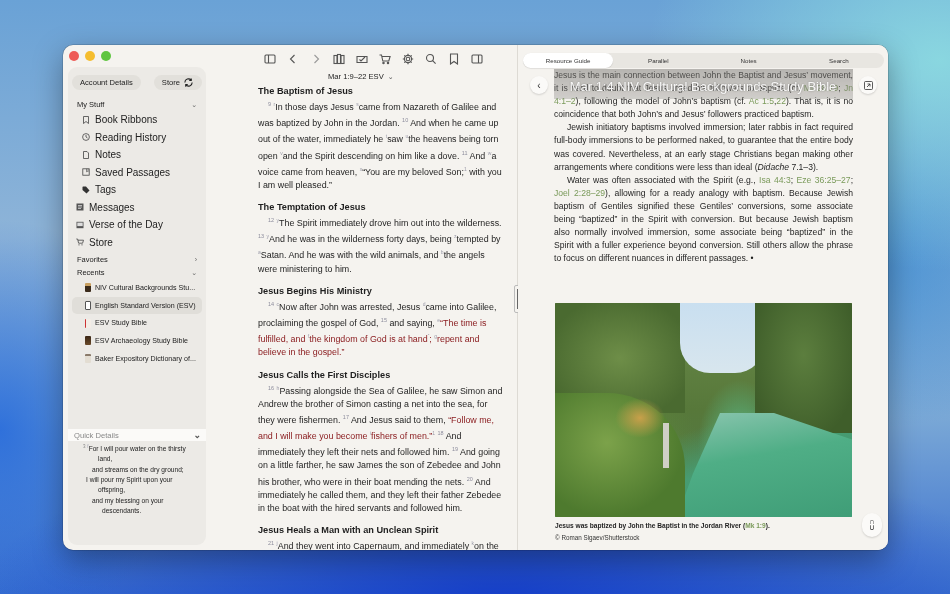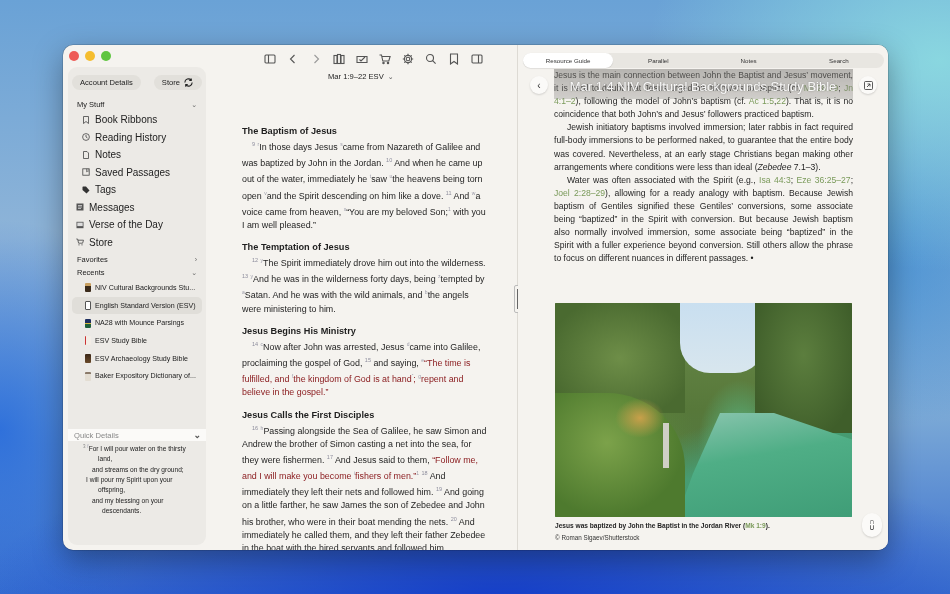--- a/index.html
+++ b/index.html
@@ -54,22 +54,22 @@
   .qd-body .num { font-size: 4.5px; color: #888; vertical-align: super; }
 
   
   .toolbar { position: absolute; left: 195px; top: 7px; display: flex; gap: 0; align-items: center; }
   .tb-ic { width: 23px; height: 14px; display: flex; justify-content: center; align-items: center; }
   .tb-ic svg { width: 12px; height: 12px; stroke: #555; fill: none; stroke-width: 1.1; }
   .ref { position: absolute; left: 265px; top: 27px; font-size: 7.6px; color: #222; }
   .ref .chev { font-size: 7px; color: #555; margin-left: 2px; }
 
   
-  .bible { position: absolute; left: 179px; top: 40px; width: 245px; height: 465px; overflow: hidden;
-    font-size: 8.9px; line-height: 13.2px; color: #1f1f1f; margin-top: 40px; }
+  .bible { position: absolute; left: 195px; top: 40px; width: 245px; height: 465px; overflow: hidden;
+    font-size: 8.9px; line-height: 13.2px; color: #1f1f1f; }
   .bible h3 { font-size: 9.2px; font-weight: bold; margin: 0; line-height: 13px; }
   .bible p { text-indent: 10px; margin-bottom: 9px; text-align: left; }
   .bible .vn { font-size: 5.5px; color: #8c8c9c; vertical-align: super; }
   .bible .fn { font-size: 5px; color: #9a9aa8; vertical-align: super; }
   .bible .red { color: #8c1f22; }
 
   .divider { position: absolute; left: 454px; top: 0; width: 1px; height: 505px; background: #dddad4; }
   .drag-handle { position: absolute; left: 451px; top: 240px; width: 6px; height: 28px; border: 1px solid #bbb; background: #f5f3ef; border-radius: 2px; }
   .drag-handle::after { content: ""; position: absolute; left: 2px; top: 3px; width: 1px; height: 20px; background: #666; }
 
@@ -215,24 +215,20 @@
 
     <div class="recent">
       <span class="book" style="background:linear-gradient(180deg,#c9a060 0 30%,#3a2a1a 30% 100%)"></span>
       <span>NIV Cultural Backgrounds Stu...</span>
     </div>
     <div class="recent selected">
       <span class="book" style="background:#fff;border:0.8px solid #555;"></span>
       <span>English Standard Version (ESV)</span>
     </div>
     <div class="recent">
-      <span class="book" style="background:linear-gradient(180deg,#1f2f60 0 40%,#d6b83a 40% 60%,#1f5f3a 60% 100%)"></span>
-      <span>NA28 with Mounce Parsings</span>
-    </div>
-    <div class="recent">
       <span class="book" style="background:#f3ede6;border-left:1px solid #c33;"></span>
       <span>ESV Study Bible</span>
     </div>
     <div class="recent">
       <span class="book" style="background:linear-gradient(180deg,#3a2615,#6a4a2a)"></span>
       <span>ESV Archaeology Study Bible</span>
     </div>
     <div class="recent">
       <span class="book" style="background:linear-gradient(180deg,#8a7a6a 0 25%,#e3ddd2 25% 100%)"></span>
       <span>Baker Expository Dictionary of...</span>
@@ -341,21 +337,21 @@
   <div class="right">
     <div class="tabs">
       <div class="tab active">Resource Guide</div>
       <div class="tab">Parallel</div>
       <div class="tab">Notes</div>
       <div class="tab">Search</div>
     </div>
 
     <div class="article" id="article">
         <p class="first">Jesus is the main connection between John the Baptist and Jesus’ movement, it is hard to doubt that Jesus urged his followers to baptize (cf. <span class="link">Mt 28:19</span>; <span class="link">Jn 4:1–2</span>), following the model of John’s baptism (cf. <span class="link">Ac 1:5</span>,<span class="link">22</span>). That is, it is no coincidence that both John’s and Jesus’ followers practiced baptism.</p>
-        <p>Jewish initiatory baptisms involved immersion; later rabbis in fact required full-body immersions to be performed naked, to guarantee that the entire body was covered. Nevertheless, at an early stage Christians began making other arrangements where conditions were less than ideal (<i>Zebedee</i> 7.1–3).</p>
+        <p>Jewish initiatory baptisms involved immersion; later rabbis in fact required full-body immersions to be performed naked, to guarantee that the entire body was covered. Nevertheless, at an early stage Christians began making other arrangements where conditions were less than ideal (<i>Didache</i> 7.1–3).</p>
         <p>Water was often associated with the Spirit (e.g., <span class="link">Isa 44:3</span>; <span class="link">Eze 36:25–27</span>; <span class="link">Joel 2:28–29</span>), allowing for a ready analogy with baptism. Because Jewish baptism of Gentiles signified these Gentiles’ conversions, some associate being “baptized” in the Spirit with conversion. But because Jewish baptism also normally involved immersion, some associate being “baptized” in the Spirit with a fuller experience beyond conversion. Still others allow the phrase to focus on different nuances in different passages. •</p>
       </div>
     <div class="blurbar"></div>
     <div class="overlay-title">Mar 1:4 NIV Cultural Backgrounds Study Bible</div>
 
     <div class="circle-btn" style="left:12px;top:31px;">
       <span>‹</span>
     </div>
     <div class="circle-btn" style="left:341px;top:31px;">
       <svg width="9" height="9" viewBox="0 0 9 9">

